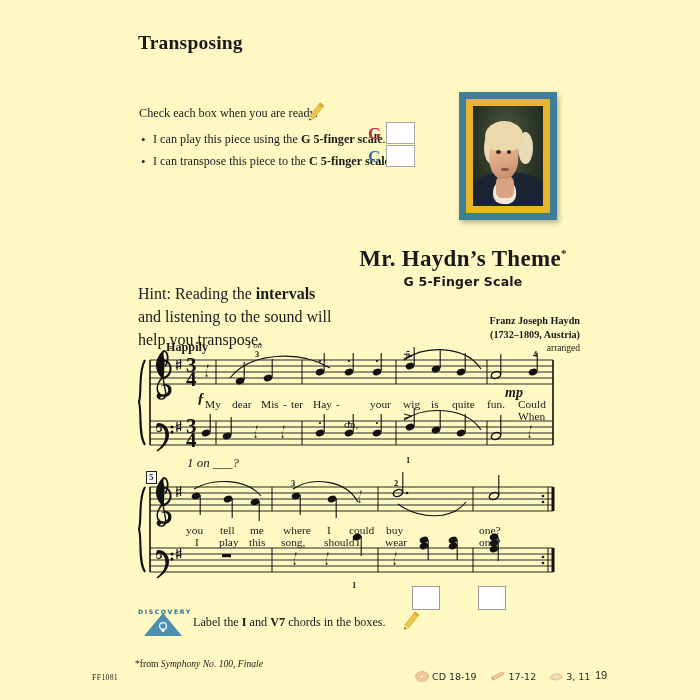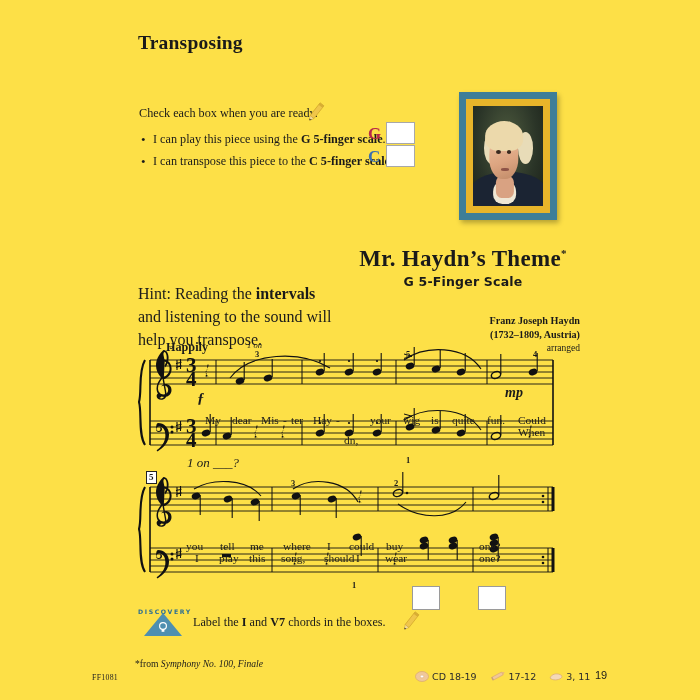--- a/index.html
+++ b/index.html
@@ -11,21 +11,21 @@
     width: 700px;
     height: 700px;
     position: relative;
     overflow: hidden;
     font-family: "Liberation Serif", serif;
     color: #1a1a1a;
   }
   .page {
     position: absolute;
     inset: 0;
-    background: #fde047;
+    background: #fef9c3;
   }
 
   
   .lesson-title {
     position: absolute;
     left: 138px;
     top: 32px;
     font-size: 19.5px;
     font-weight: bold;
     letter-spacing: .2px;
@@ -228,21 +228,20 @@
 
   
   .score { position: absolute; left: 0; top: 0; width: 700px; height: 700px; pointer-events: none; }
   .score svg { display: block; }
 
   .lyric {
     position: absolute;
     font-family: "Liberation Serif", serif;
     font-size: 11.4px;
     white-space: nowrap;
-    margin-top: 16px;
   }
   .mark {
     position: absolute;
     font-family: "Liberation Serif", serif;
     font-size: 9px;
     font-style: italic;
     white-space: nowrap;
   }
   .tempo {
     position: absolute;

